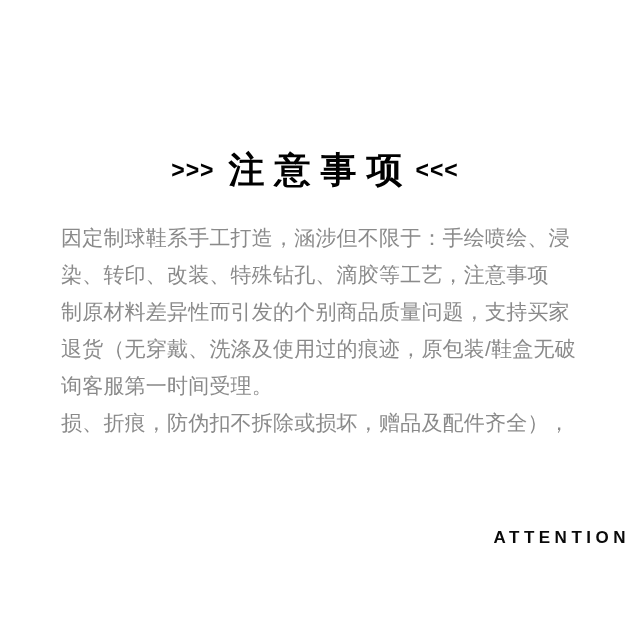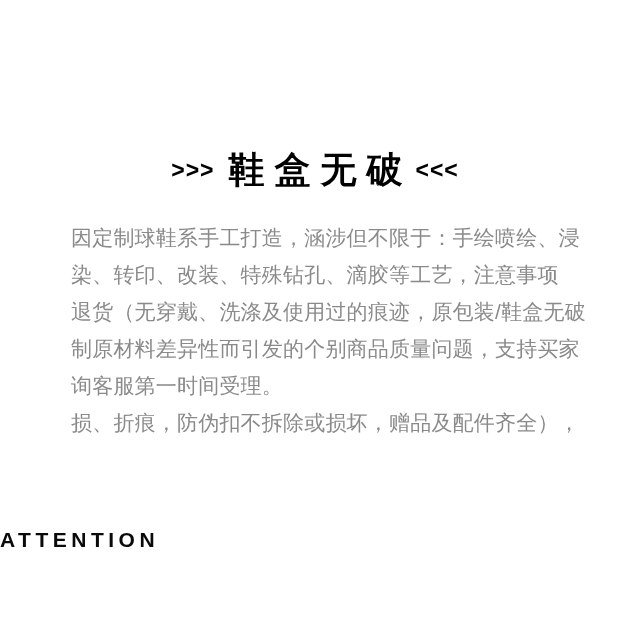--- a/index.html
+++ b/index.html
@@ -49,63 +49,63 @@
     letter-spacing: 10px;
     margin-right: -10px; 
     color: #000000;
     white-space: nowrap;
   }
 
   
   .notice-body {
     position: absolute;
     top: 219px;
-    left: 71px;
+    left: 61px;
     width: 494px;
     color: #8a8a8a;
   }
 
   .notice-line {
     font-size: 21px;
     line-height: 37px;
     letter-spacing: 0.2px;
     white-space: nowrap;
     color: #8a8a8a;
   }
 
   
   .attention {
     position: absolute;
     top: 528px;
     left: 0;
     width: 630px;
-    text-align: left;
-    font-size: 21px;
+    text-align: right;
+    font-size: 17px;
     font-weight: 800;
     letter-spacing: 4.5px;
     color: #0a0a0a;
     transform: scaleY(0.96);
     white-space: nowrap;
   }
 </style>
 </head>
 <body>
 
 <div class="page">
 
   <div class="title-row">
     <span class="chevrons left">&gt;&gt;&gt;</span>
-    <span class="title-text">鞋盒无破</span>
+    <span class="title-text">注意事项</span>
     <span class="chevrons right">&lt;&lt;&lt;</span>
   </div>
 
   <div class="notice-body">
     <div class="notice-line">因定制球鞋系手工打造，涵涉但不限于：手绘喷绘、浸</div>
     <div class="notice-line">染、转印、改装、特殊钻孔、滴胶等工艺，注意事项</div>
+    <div class="notice-line">制原材料差异性而引发的个别商品质量问题，支持买家</div>
     <div class="notice-line">退货（无穿戴、洗涤及使用过的痕迹，原包装/鞋盒无破</div>
-    <div class="notice-line">制原材料差异性而引发的个别商品质量问题，支持买家</div>
     <div class="notice-line">询客服第一时间受理。</div>
     <div class="notice-line">损、折痕，防伪扣不拆除或损坏，赠品及配件齐全），</div>
   </div>
 
   <div class="attention">ATTENTION</div>
 
 </div>
 
 </body></html>

